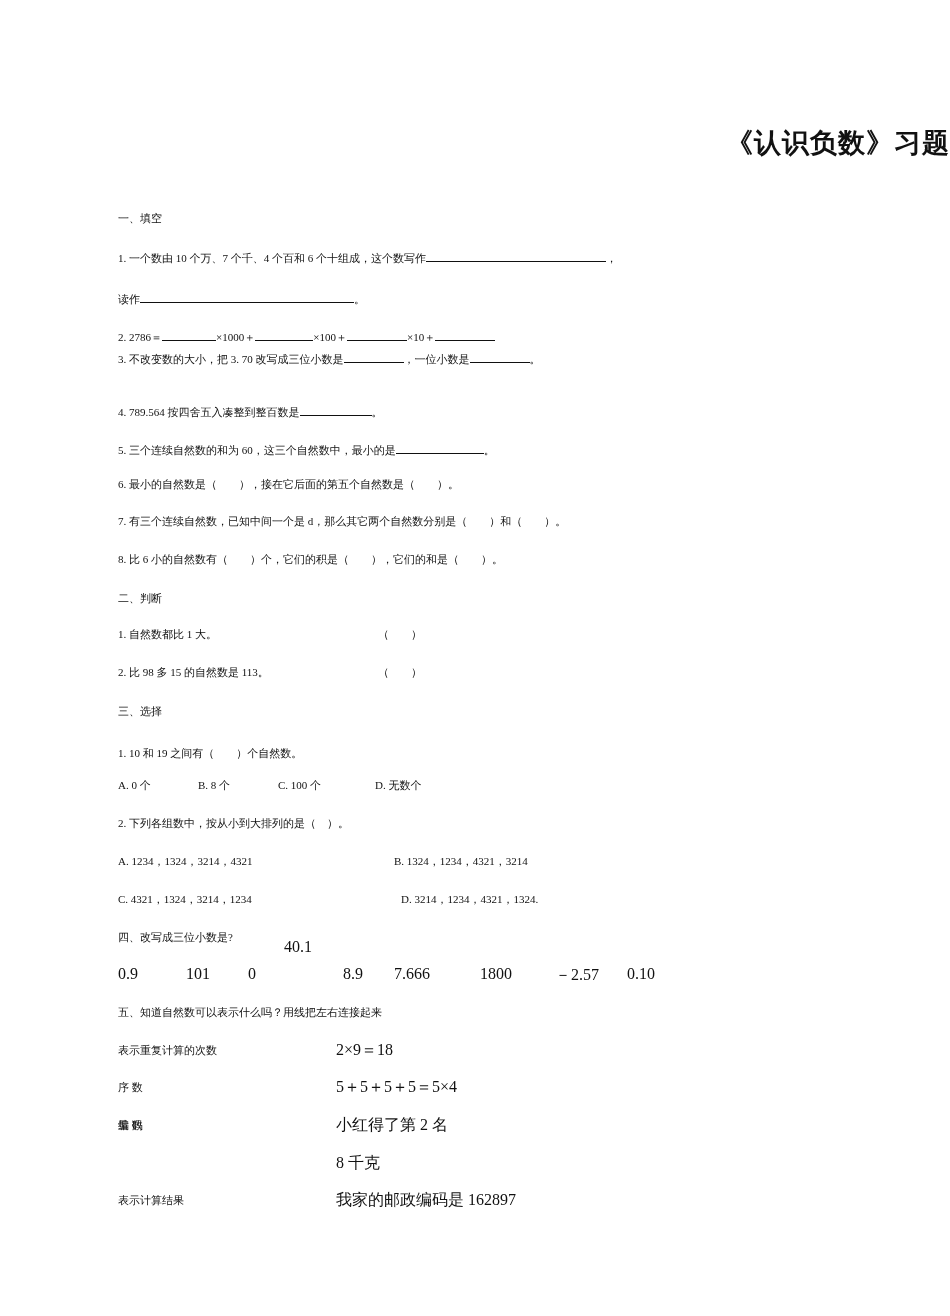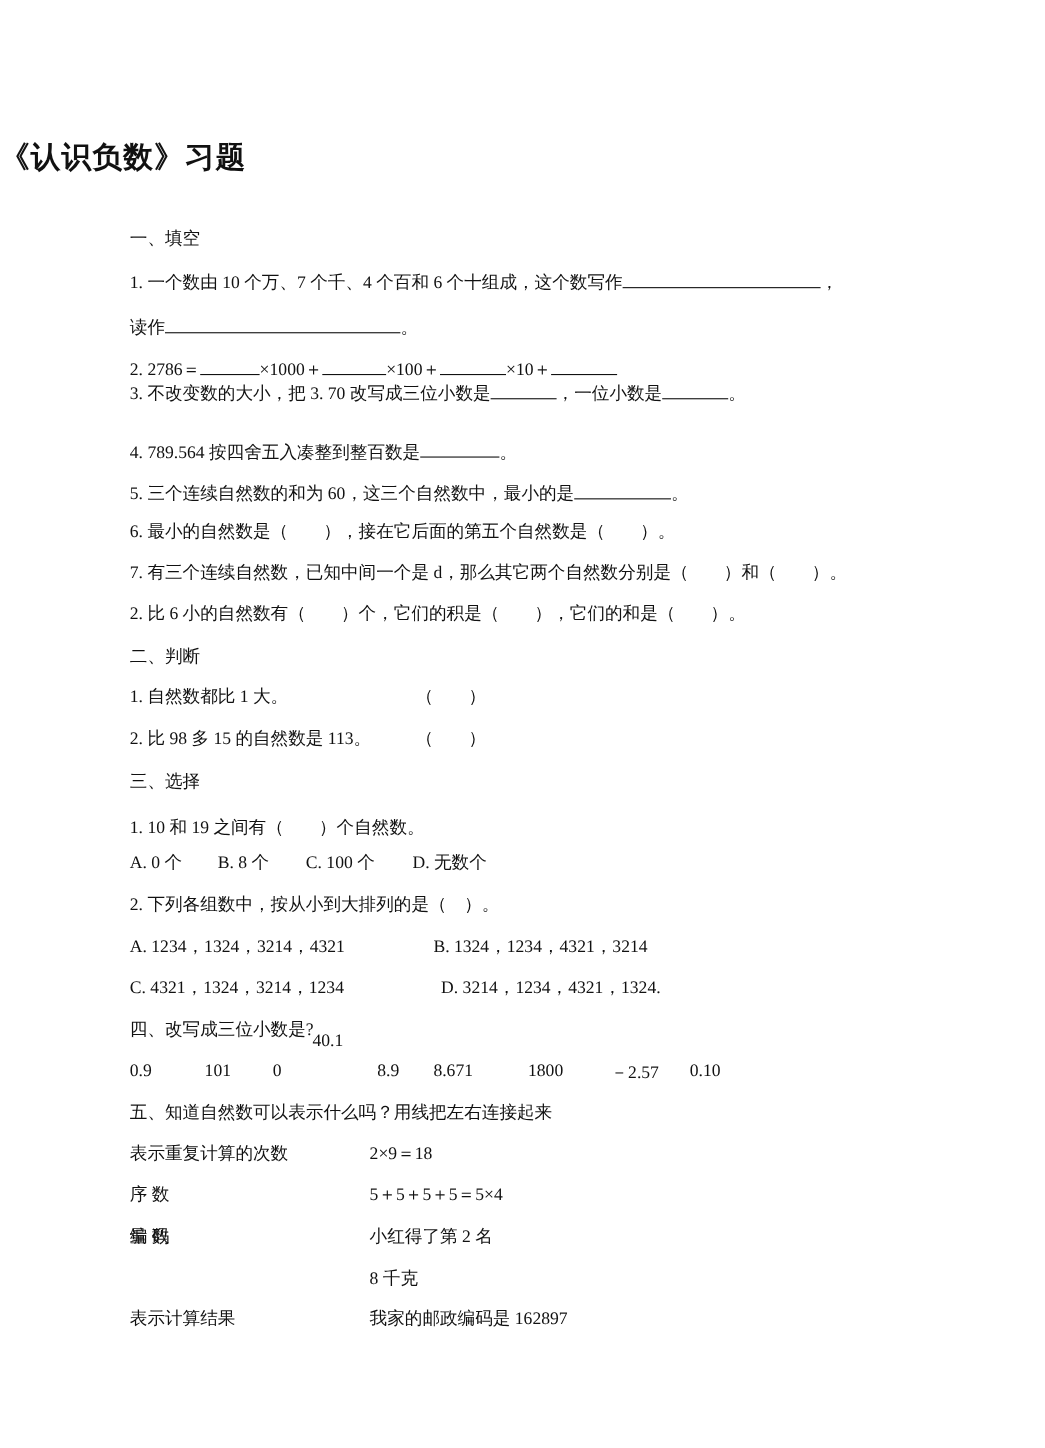--- a/index.html
+++ b/index.html
@@ -1,20 +1,20 @@
 <!DOCTYPE html>
 <html><head>
 <meta charset="utf-8">
 <style>
   html, body { margin: 0; padding: 0; background: #ffffff; }
   body { width: 950px; height: 1316px; position: relative; overflow: hidden;
          font-family: "Liberation Serif", "DejaVu Serif", serif; color: #111; }
-  .title { position: absolute; top: 125px; left: 0; width: 100%; text-align: left;
+  .title { position: absolute; top: 125px; left: 0; width: 100%; text-align: right;
            font-size: 27px; font-weight: bold; font-family: "DejaVu Sans", "Liberation Sans", sans-serif; letter-spacing: 1px; }
-  .line { position: absolute; left: 118px; font-size: 16px; white-space: nowrap; line-height: 20px; }
+  .line { position: absolute; left: 118px; font-size: 11px; white-space: nowrap; line-height: 20px; }
   .blank { display: inline-block; border-bottom: 1px solid #111; height: 16px; vertical-align: baseline; }
   .col2 { position: absolute; left: 336px; font-size: 16px; white-space: nowrap; line-height: 20px; }
   .opt { display: inline-block; }
   .num { position: absolute; font-size: 16px; text-align: right; }
 </style>
 </head>
 <body>
 
 <div class="title">《认识负数》习题</div>
 
@@ -33,21 +33,21 @@
   <span>3. 不改变数的大小，把 3. 70 改写成三位小数是</span><span class="blank" style="width:60px"></span><span>，一位小数是</span><span class="blank" style="width:60px"></span><span>。</span>
 </div>
 <div class="line" style="top:399px">
   <span>4. 789.564 按四舍五入凑整到整百数是</span><span class="blank" style="width:72px"></span><span>。</span>
 </div>
 <div class="line" style="top:437px">
   <span>5. 三个连续自然数的和为 60，这三个自然数中，最小的是</span><span class="blank" style="width:88px"></span><span>。</span>
 </div>
 <div class="line" style="top:474px">6. 最小的自然数是（　　），接在它后面的第五个自然数是（　　）。</div>
 <div class="line" style="top:511px">7. 有三个连续自然数，已知中间一个是 d，那么其它两个自然数分别是（　　）和（　　）。</div>
-<div class="line" style="top:549px">2. 比 6 小的自然数有（　　）个，它们的积是（　　），它们的和是（　　）。</div>
+<div class="line" style="top:549px">8. 比 6 小的自然数有（　　）个，它们的积是（　　），它们的和是（　　）。</div>
 
 <div class="line" style="top:588px">二、判断</div>
 <div class="line" style="top:624px">
   <span>1. 自然数都比 1 大。</span>
 </div>
 <div class="line" style="top:624px; left:378px">（　　）</div>
 <div class="line" style="top:662px">2. 比 98 多 15 的自然数是 113。</div>
 <div class="line" style="top:662px; left:378px">（　　）</div>
 
 <div class="line" style="top:701px">三、选择</div>
@@ -60,21 +60,21 @@
 <div class="line" style="top:851px; left:394px">B.  1324，1234，4321，3214</div>
 <div class="line" style="top:889px">C.  4321，1324，3214，1234</div>
 <div class="line" style="top:889px; left:401px">D.  3214，1234，4321，1324.</div>
 
 <div class="line" style="top:927px">四、改写成三位小数是?</div>
 <div class="num" style="top:965px; left:118px">0.9</div>
 <div class="num" style="top:965px; left:186px">101</div>
 <div class="num" style="top:965px; left:248px">0</div>
 <div class="num" style="top:938px; left:284px">40.1</div>
 <div class="num" style="top:965px; left:343px">8.9</div>
-<div class="num" style="top:965px; left:394px">8.671</div>
+<div class="num" style="top:965px; left:394px">7.666</div>
 <div class="num" style="top:965px; left:480px">1800</div>
 <div class="num" style="top:965px; left:555px">－2.57</div>
 <div class="num" style="top:965px; left:627px">0.10</div>
 
 <div class="line" style="top:1002px">五、知道自然数可以表示什么吗？用线把左右连接起来</div>
 <div class="line" style="top:1040px">表示重复计算的次数</div>
 <div class="col2" style="top:1040px">2×9＝18</div>
 <div class="line" style="top:1077px">序  数</div>
 <div class="col2" style="top:1077px">5＋5＋5＋5＝5×4</div>
 <div class="line" style="top:1115px">量  数</div>

